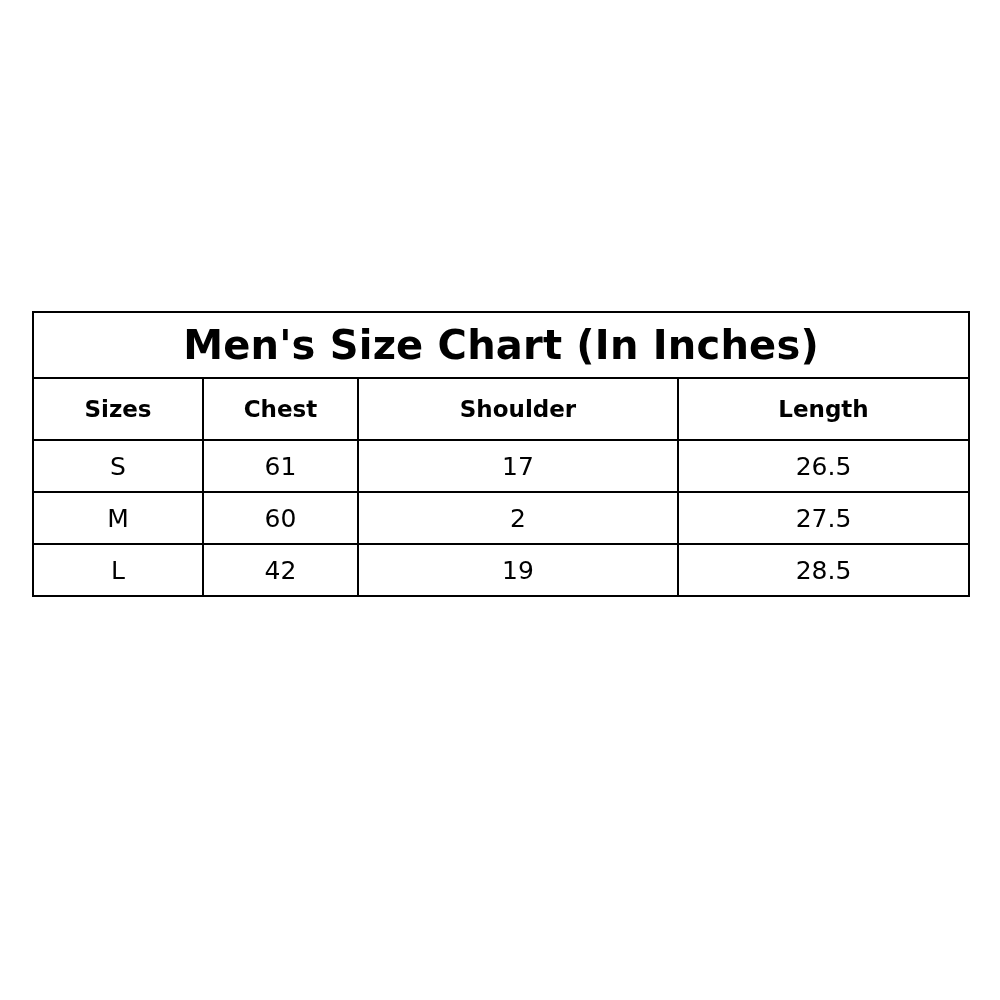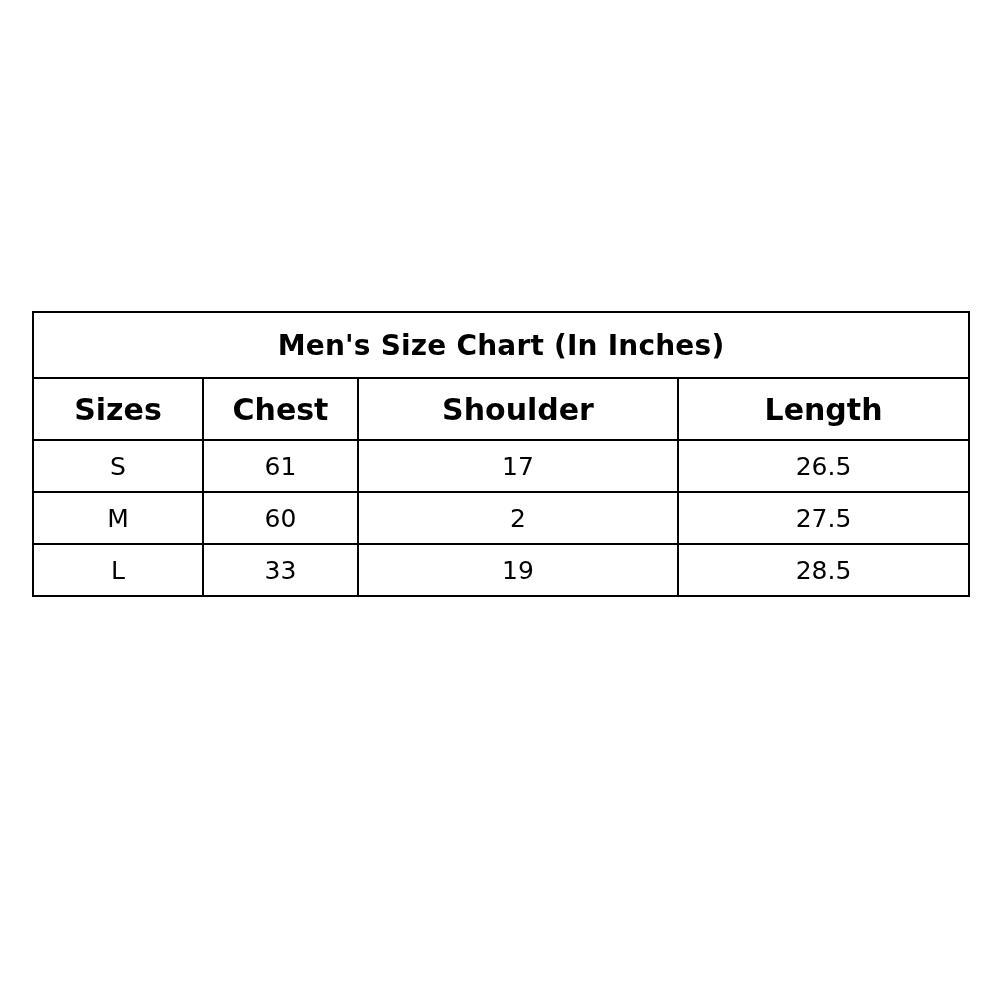--- a/index.html
+++ b/index.html
@@ -28,27 +28,27 @@
     background: #ffffff;
   }
   table.size-chart td {
     border: 2px solid #000000;
     text-align: center;
     vertical-align: middle;
     padding: 0;
   }
   tr.title-row td {
     height: 64px;
-    font-size: 28px;
+    font-size: 40px;
     font-weight: bold;
     letter-spacing: 0.2px;
   }
   tr.header-row td {
     height: 60px;
-    font-size: 30px;
+    font-size: 23px;
     font-weight: bold;
   }
   tr.data-row td {
     height: 50px;
     font-size: 25px;
     font-weight: normal;
   }
   col.c-size { width: 170px; }
   col.c-chest { width: 155px; }
   col.c-shoulder { width: 320px; }
@@ -82,19 +82,19 @@
         <td>26.5</td>
       </tr>
       <tr class="data-row">
         <td>M</td>
         <td>60</td>
         <td>2</td>
         <td>27.5</td>
       </tr>
       <tr class="data-row">
         <td>L</td>
-        <td>33</td>
+        <td>42</td>
         <td>19</td>
         <td>28.5</td>
       </tr>
     </tbody>
   </table>
 </div>
 
 </body></html>

